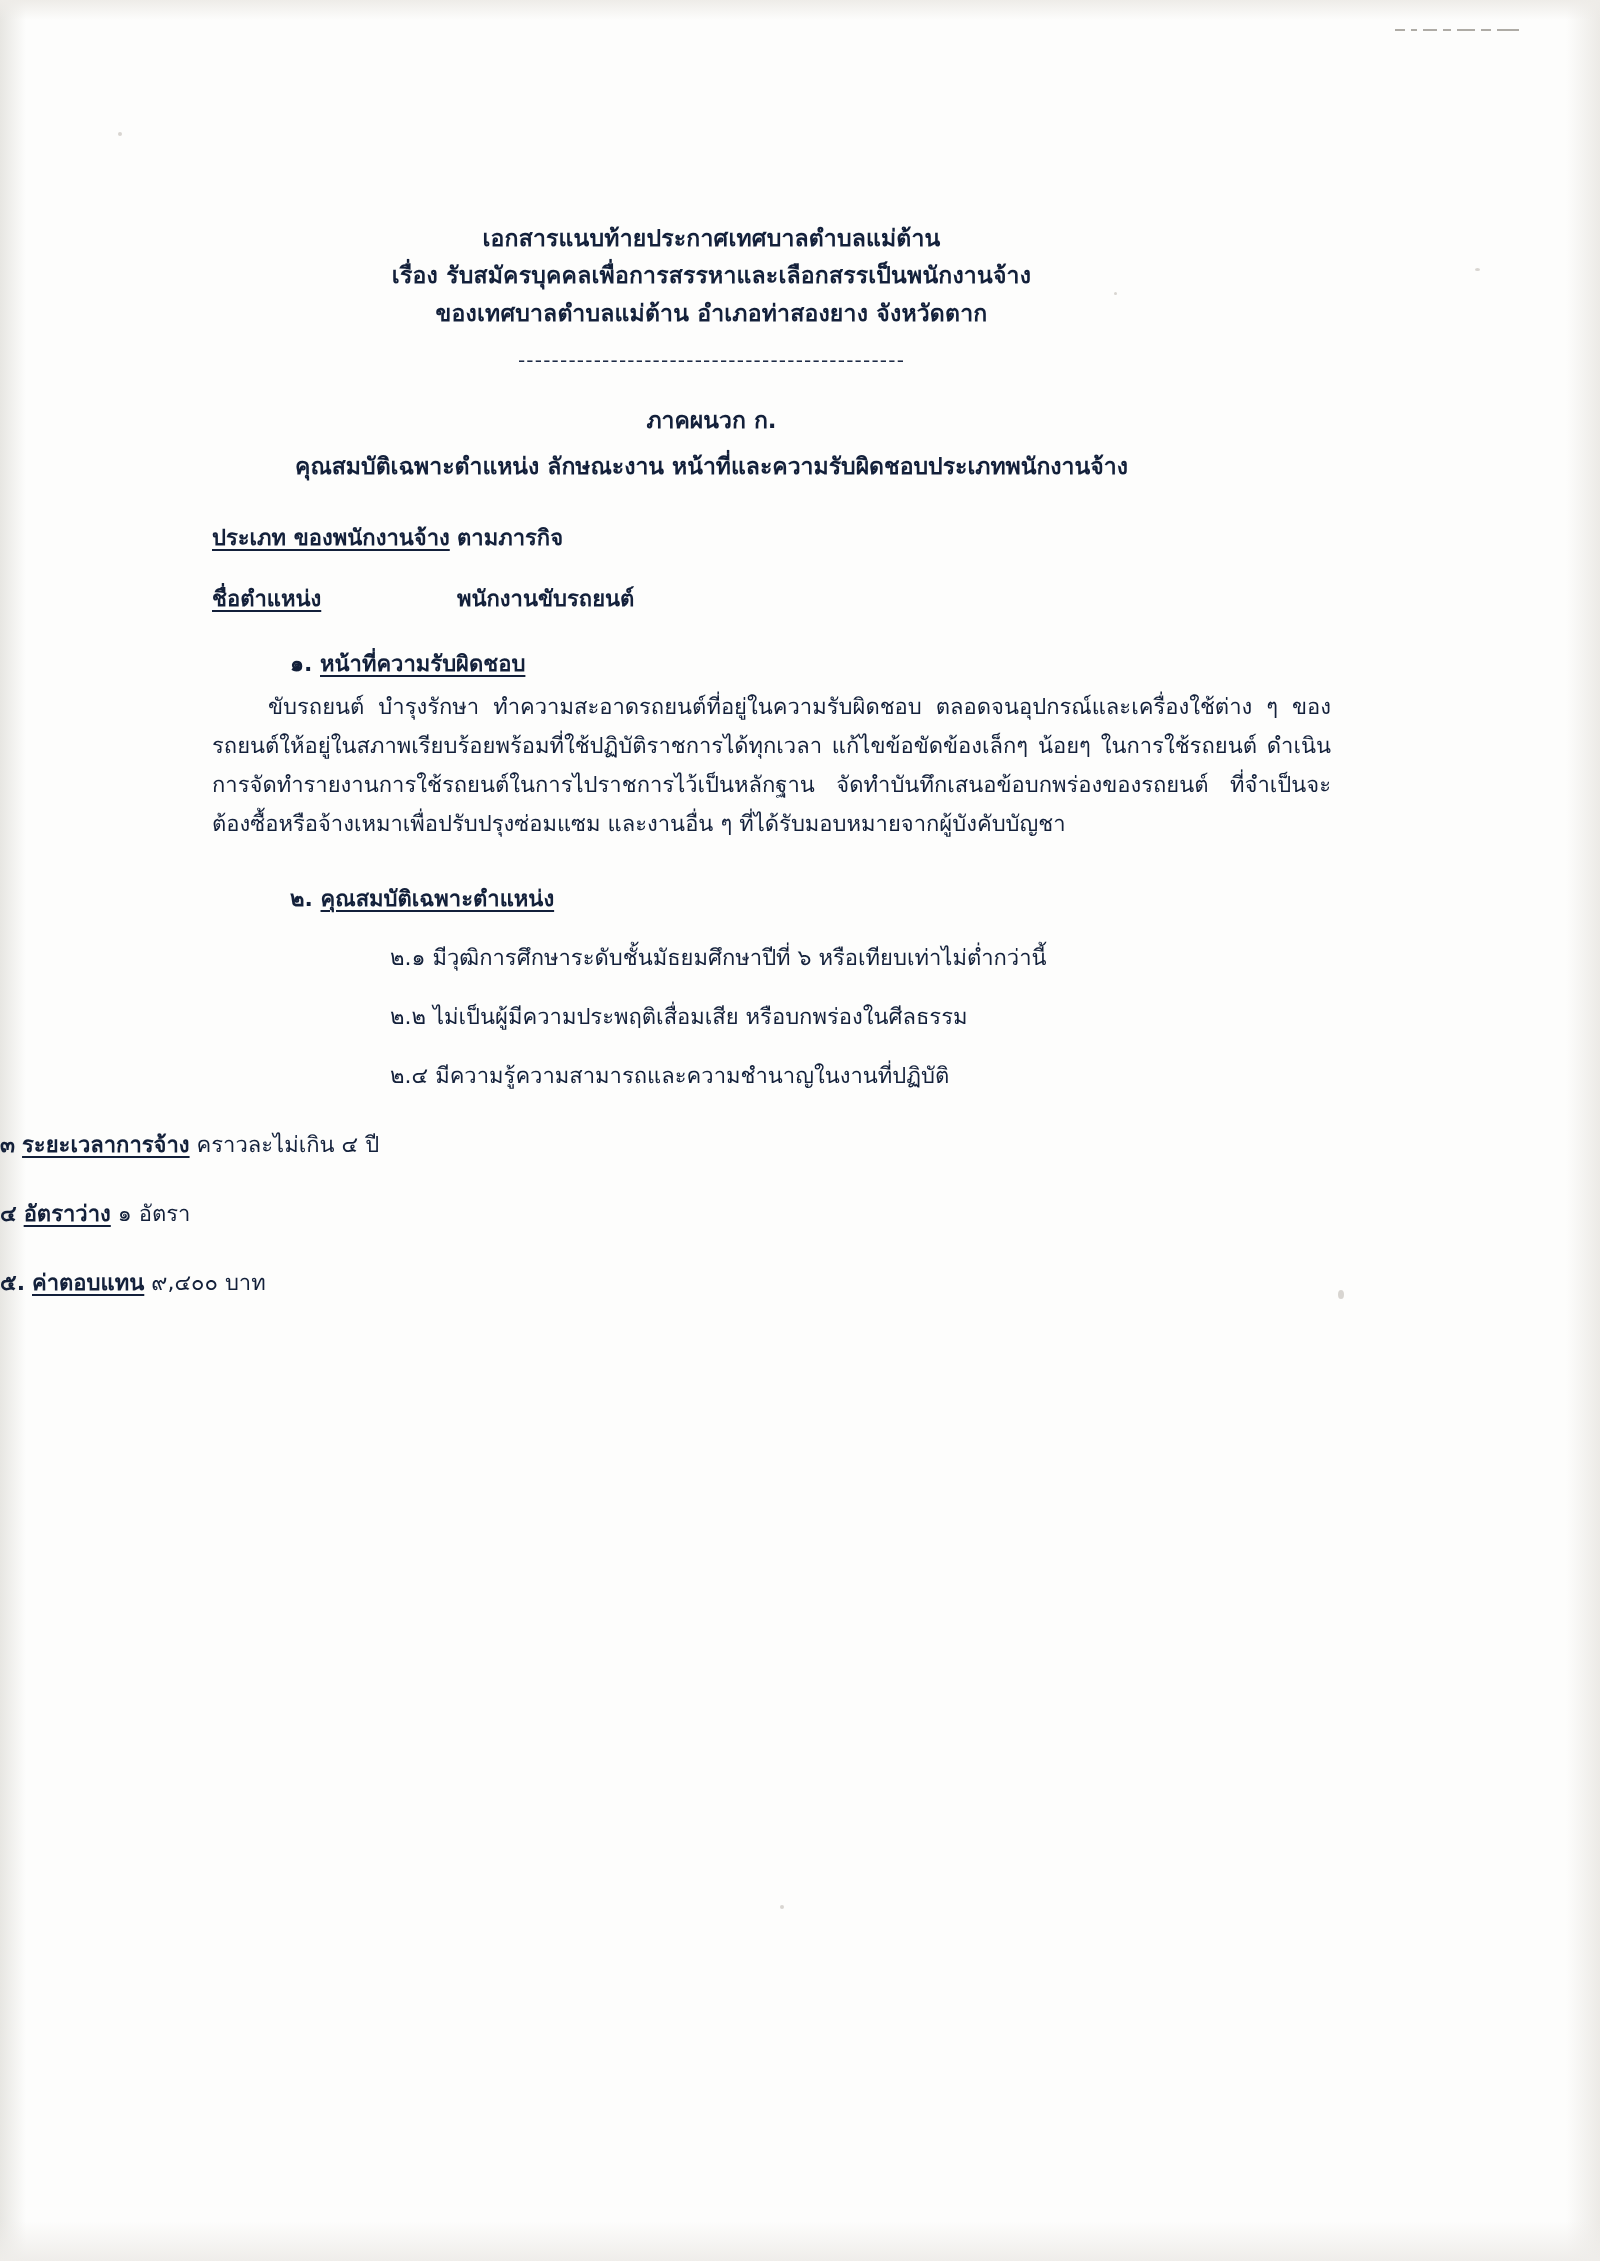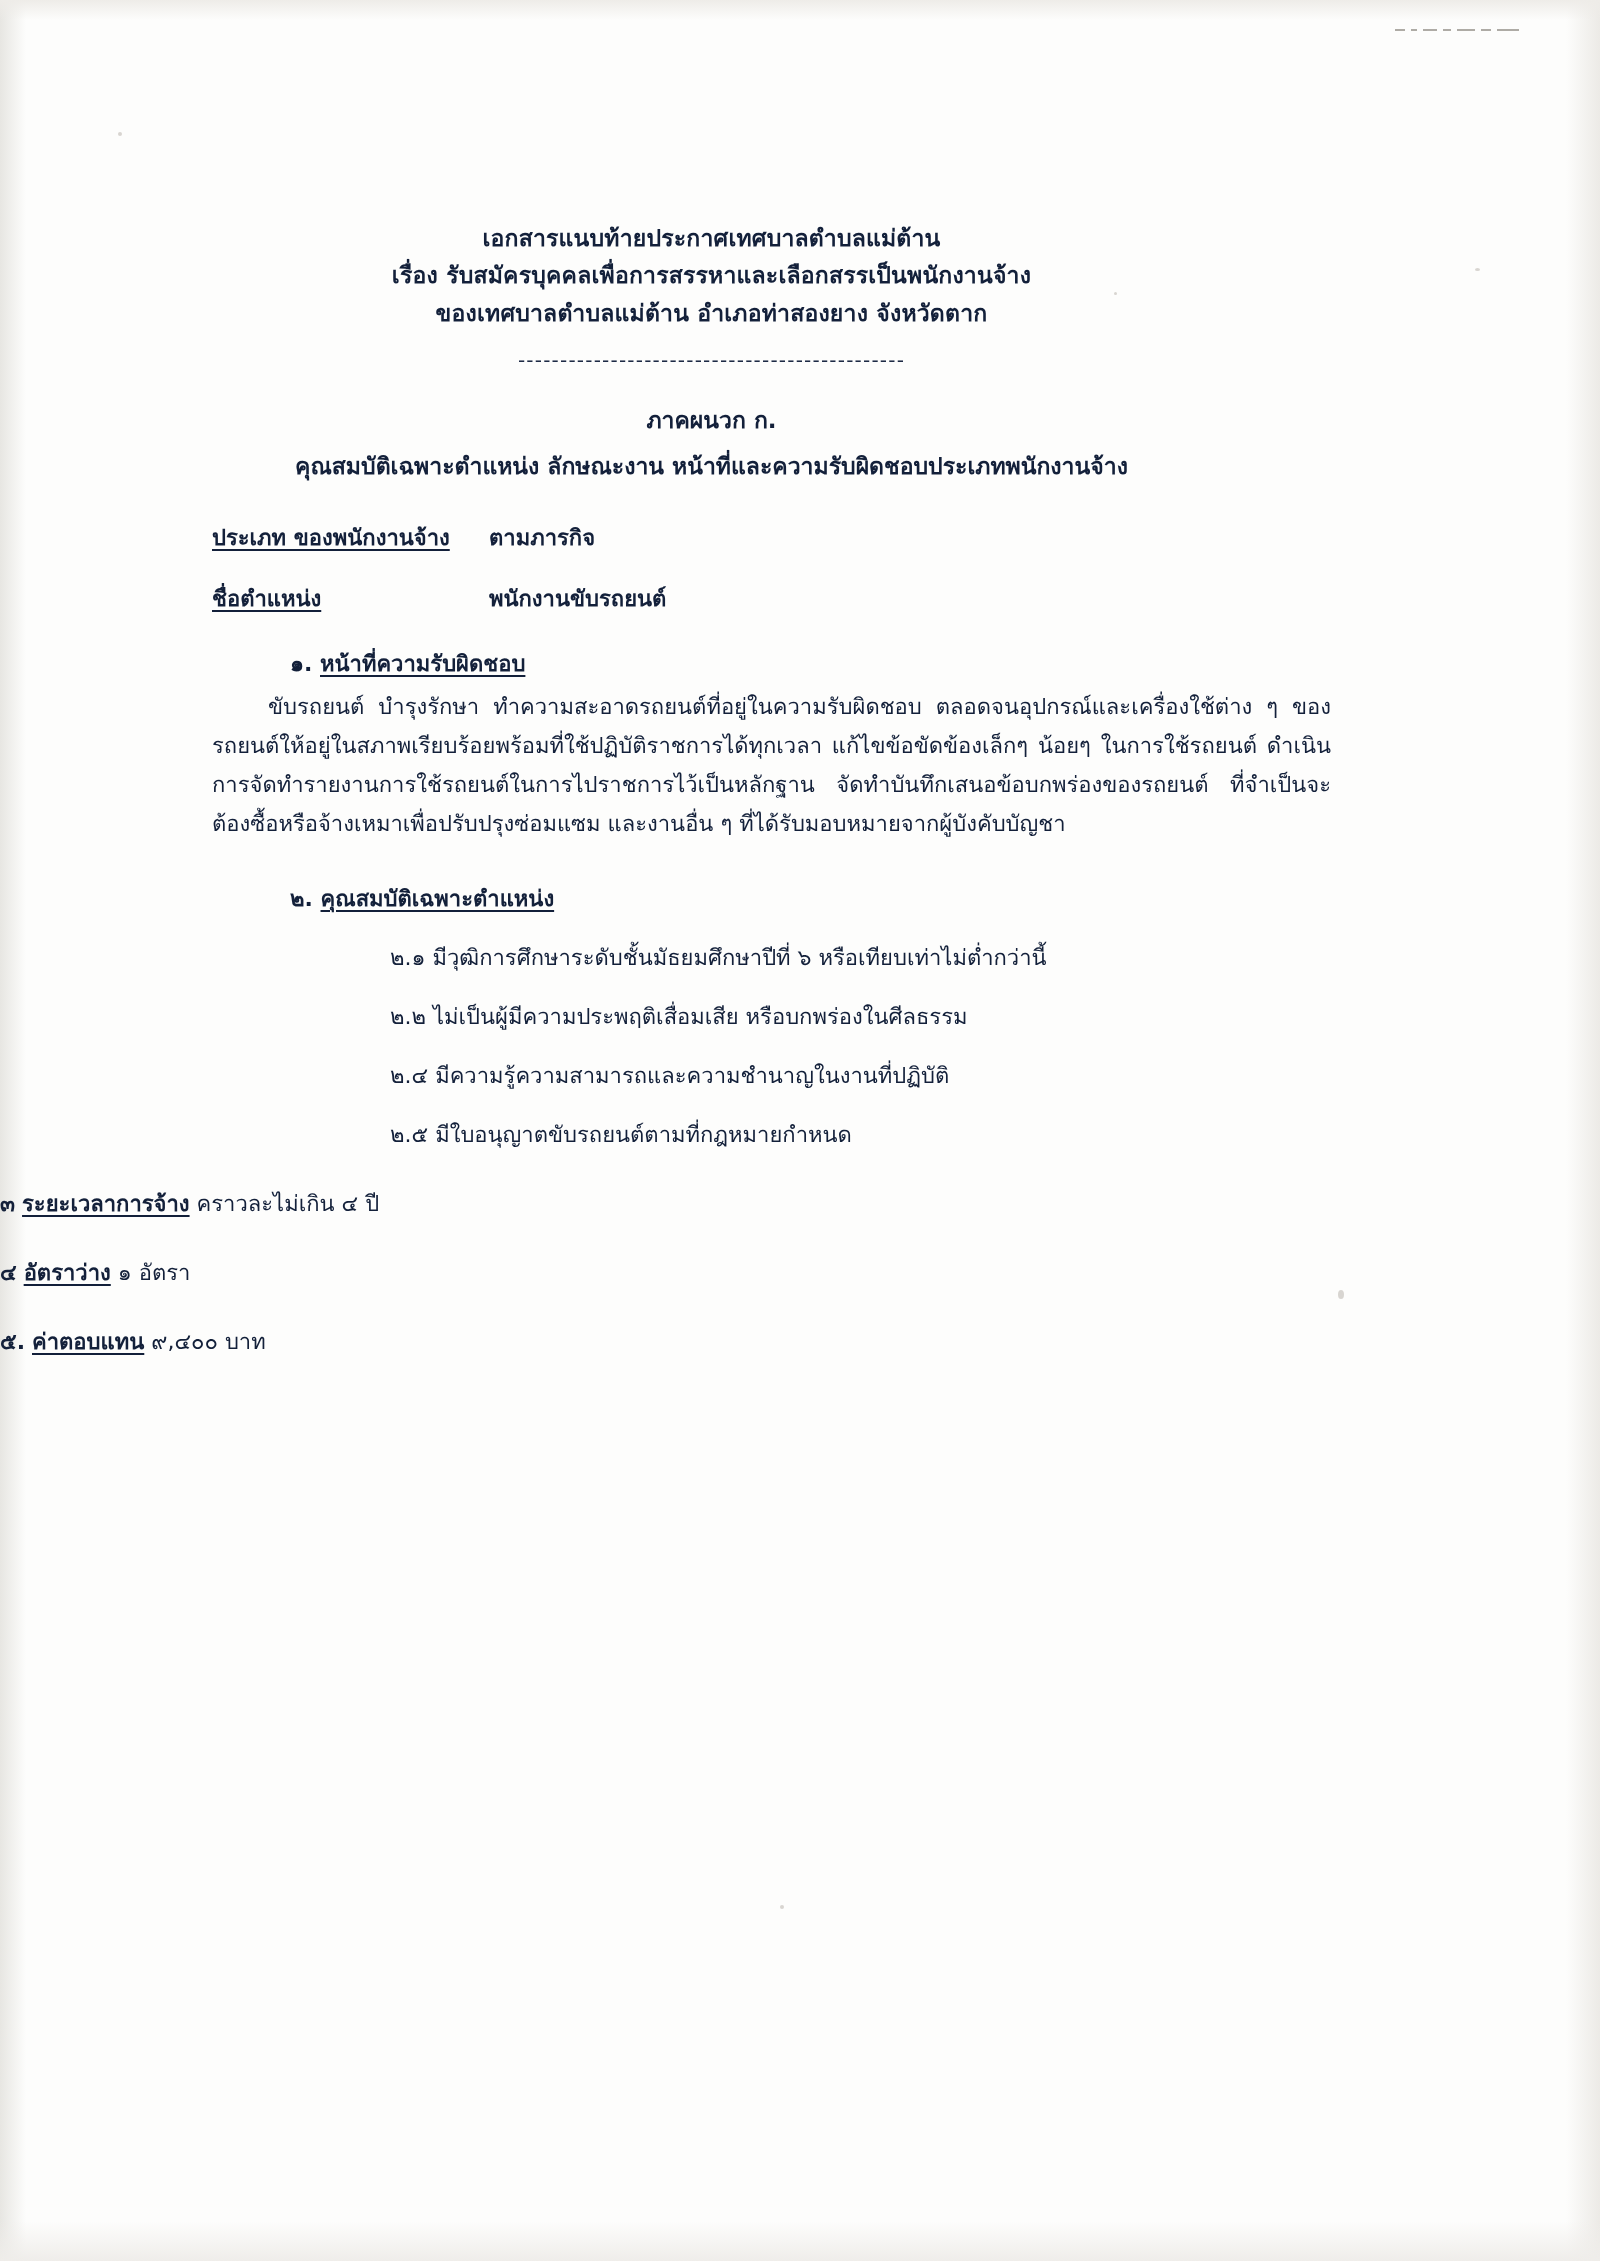--- a/index.html
+++ b/index.html
@@ -115,21 +115,20 @@
     font-size: 22px;
   }
   .kv .k {
     width: 245px;
     font-weight: 700;
     text-decoration: underline;
     text-underline-offset: 4px;
   }
   .kv .v {
     font-weight: 700;
-    margin-left: 32px;
   }
   .kv.second { margin-top: 26px; }
 
   
   .sec-title {
     font-size: 22px;
     font-weight: 700;
     margin-top: 30px;
     padding-left: 290px;
   }
@@ -231,21 +230,20 @@
 
     <div class="sec-title sec2">
       <span>๒.</span>
       <span class="u">คุณสมบัติเฉพาะตำแหน่ง</span>
     </div>
 
     <ul class="sub-list">
       <li>๒.๑ มีวุฒิการศึกษาระดับชั้นมัธยมศึกษาปีที่ ๖ หรือเทียบเท่าไม่ต่ำกว่านี้</li>
       <li>๒.๒ ไม่เป็นผู้มีความประพฤติเสื่อมเสีย หรือบกพร่องในศีลธรรม</li>
       <li>๒.๔ มีความรู้ความสามารถและความชำนาญในงานที่ปฏิบัติ</li>
-      <li>๒.๕ มีใบอนุญาตขับรถยนต์ตามที่กฎหมายกำหนด</li>
     </ul>
 
     <div class="sec-line">
       <span class="n">๓</span>
       <span class="u">ระยะเวลาการจ้าง</span>
       <span>คราวละไม่เกิน ๔ ปี</span>
     </div>
 
     <div class="sec-line">
       <span class="n">๔</span>

